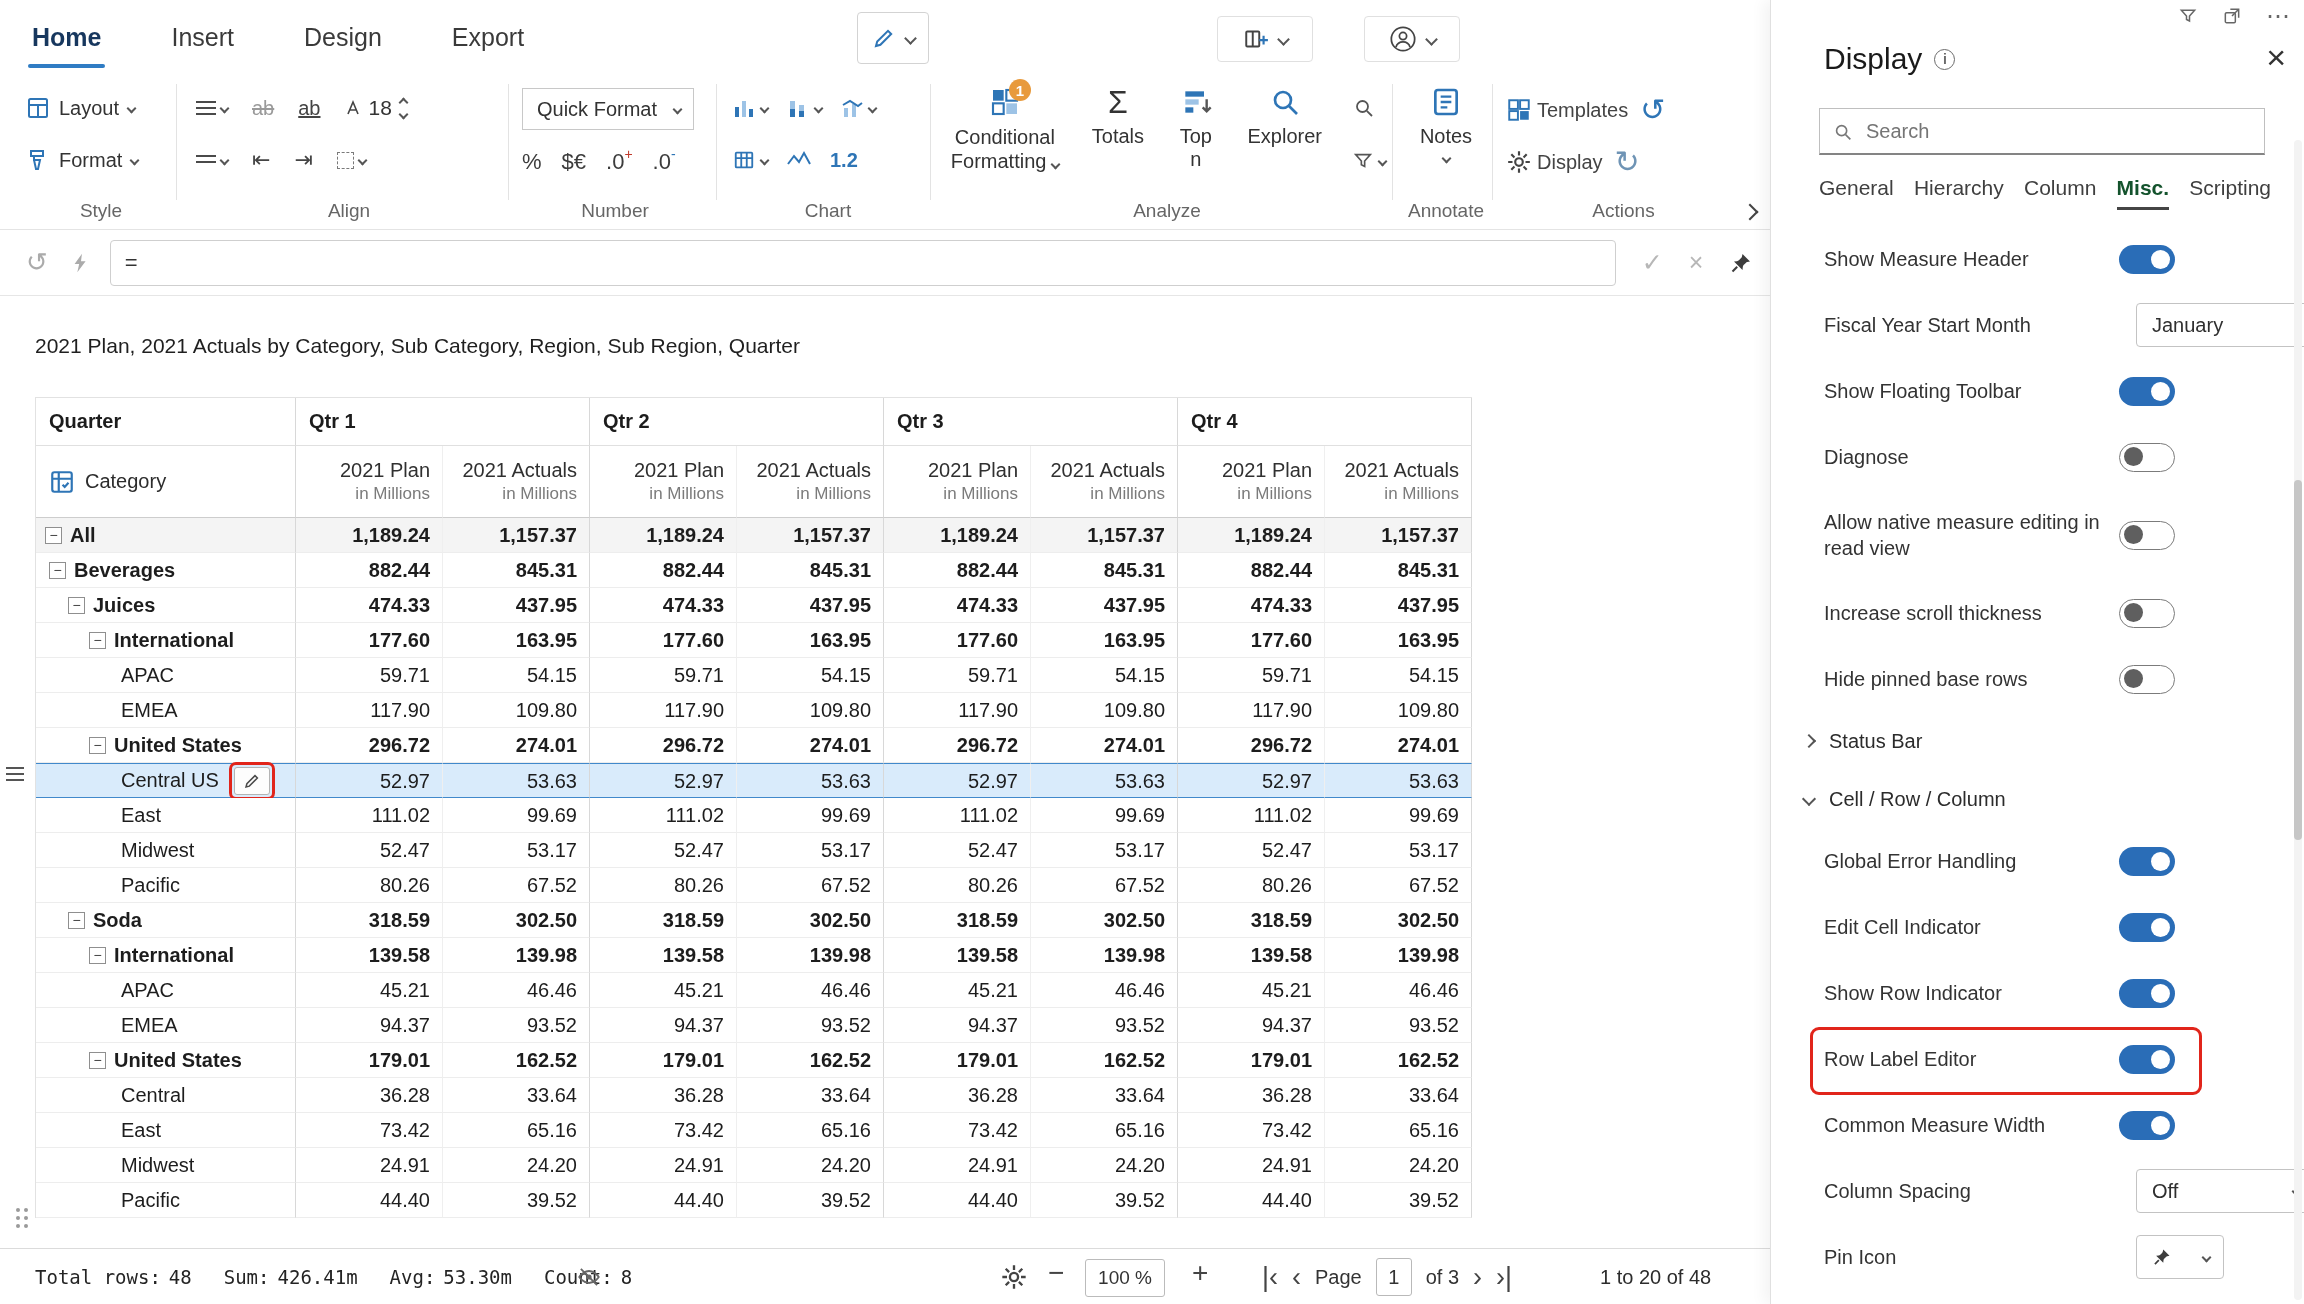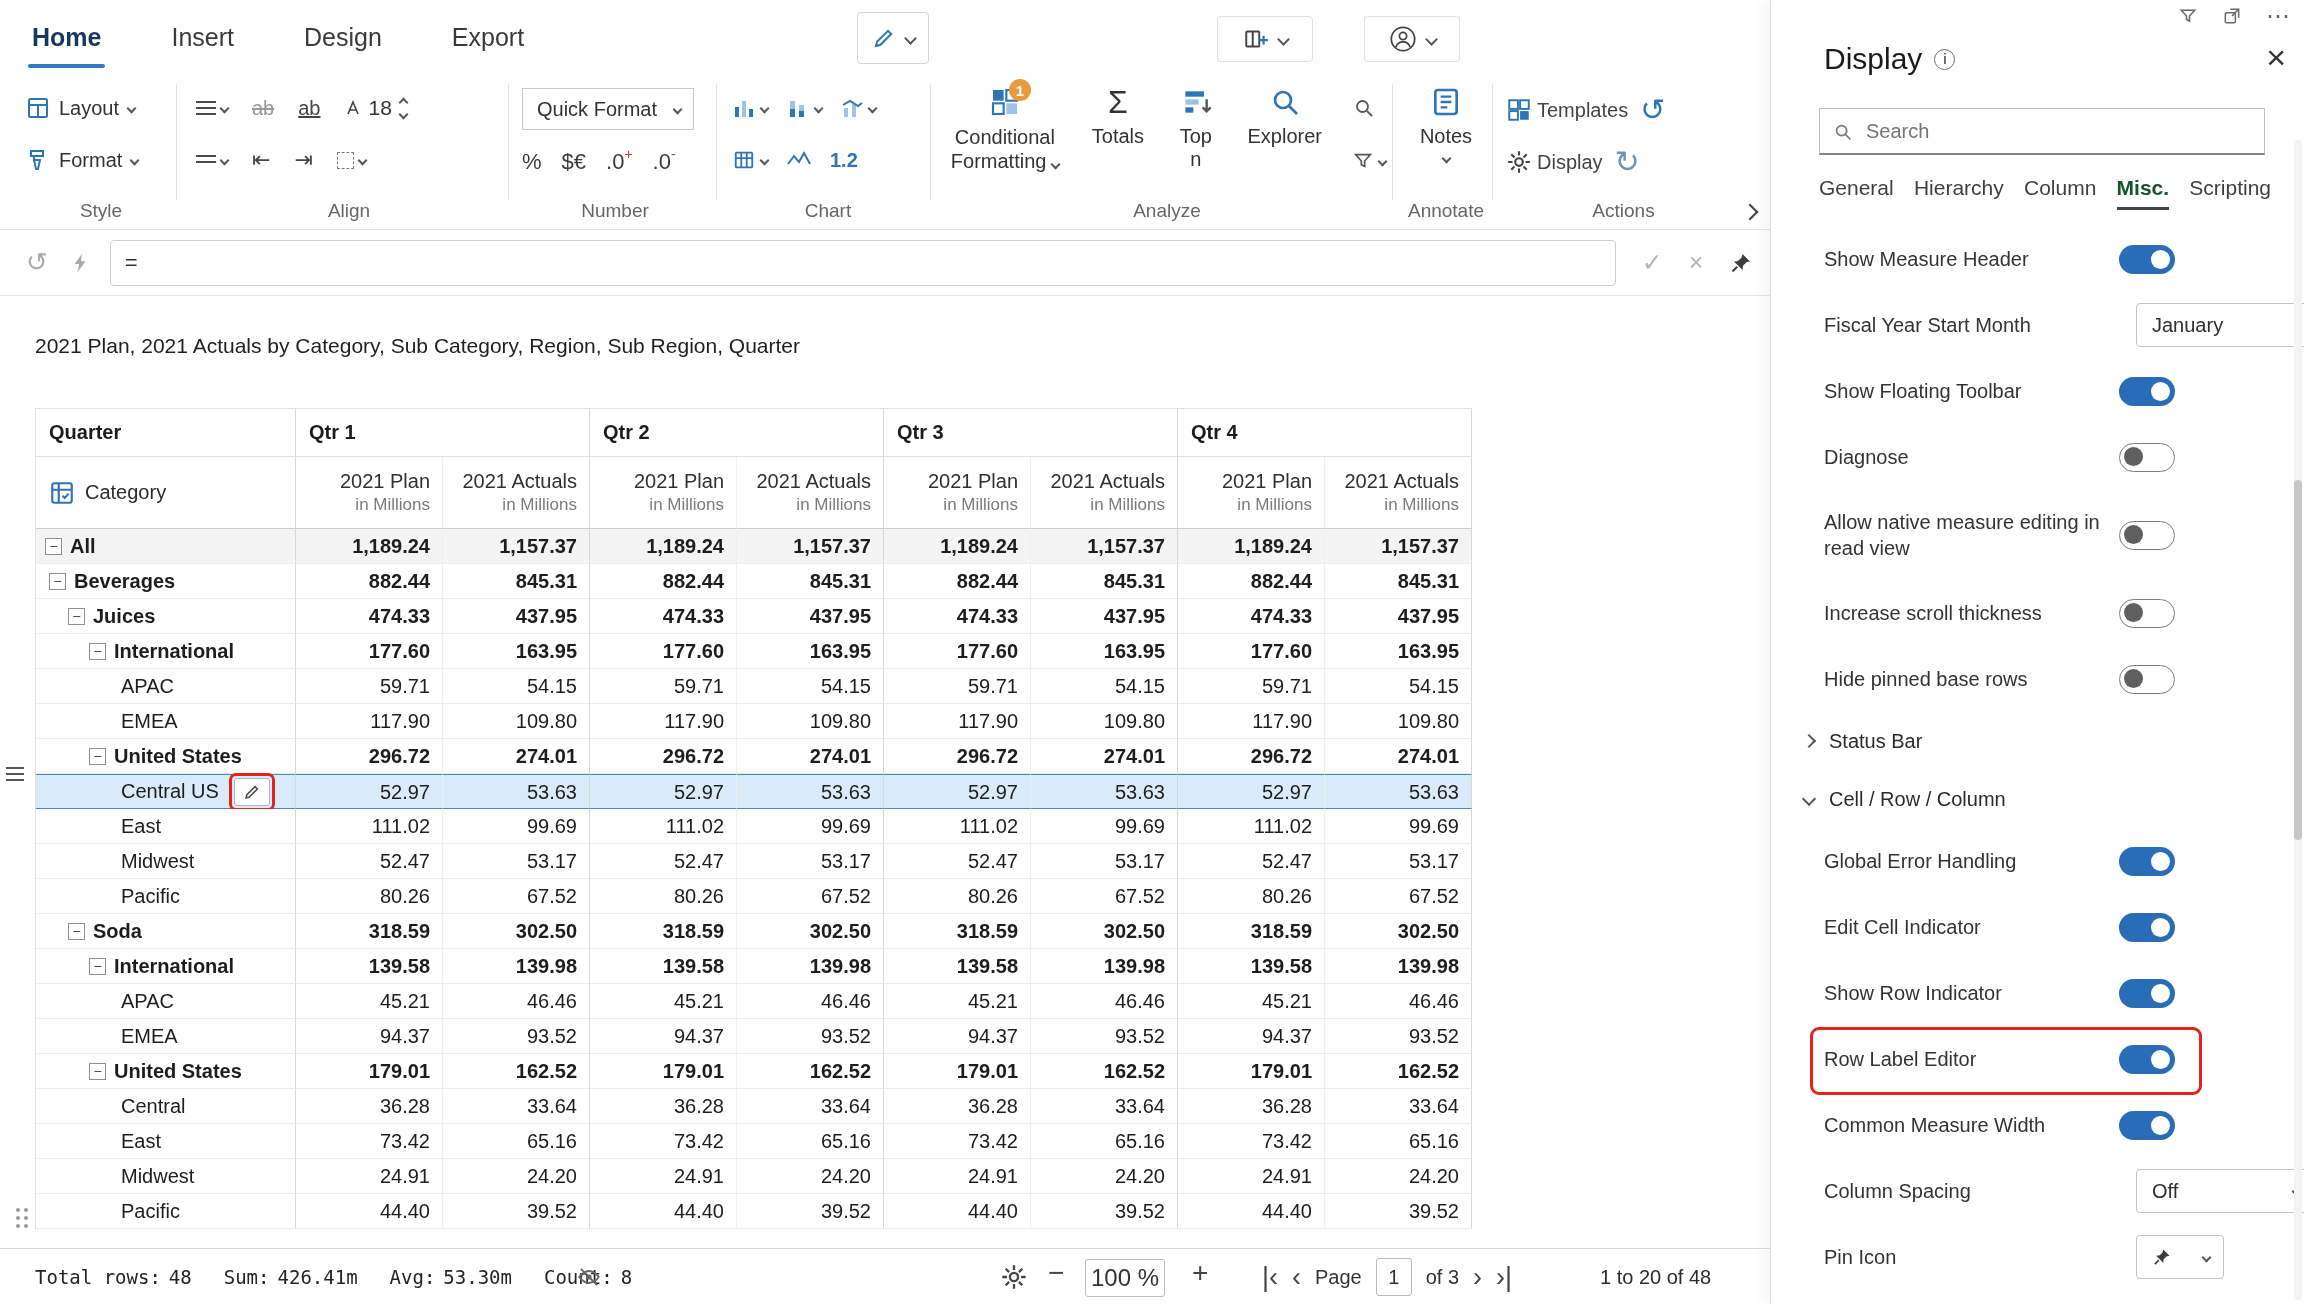--- a/index.html
+++ b/index.html
@@ -43,21 +43,21 @@
   .rarr{font-size:30px;color:#6f94b5;line-height:30px}
   .ribexp{position:absolute;left:1744px;top:130px}
   .ribexp .chv{transform:rotate(-45deg);width:12px;height:12px;border-color:#444}
   
   .fband{position:absolute;left:0;top:230px;width:1770px;height:66px;border-bottom:1px solid #e6e6e6;display:flex;align-items:center}
   .finput{margin-left:18px;width:1506px;height:46px;border:1px solid #cfcfcf;border-radius:4px;display:flex;align-items:center;padding:0 14px;font-size:22px;color:#333;background:#fff}
   .fgray{color:#ababab;font-size:26px;margin-left:26px}
   .fmark{color:#b7b7b7;font-size:25px;margin-left:26px}
   
   .vtitle{position:absolute;left:35px;top:334px;font-size:21px;color:#1f1f1f}
-  .pivot{position:absolute;left:35px;top:408px;display:grid;grid-template-columns:260px repeat(8,147px);grid-template-rows:48px 72px;grid-auto-rows:35px;border-top:1px solid #e2e2e2;border-left:1px solid #e2e2e2;background:#fff}
+  .pivot{position:absolute;left:35px;top:397px;display:grid;grid-template-columns:260px repeat(8,147px);grid-template-rows:48px 72px;grid-auto-rows:35px;border-top:1px solid #e2e2e2;border-left:1px solid #e2e2e2;background:#fff}
   .cell{background:#fff;border-right:1px solid #efefef;border-bottom:1px solid #ededed;overflow:visible}
   .gb{border-right:1px solid #d8d8d8}
   .hq{font-size:20px;font-weight:bold;line-height:47px;padding-left:13px;color:#1c1c1c;border-bottom:1px solid #e0e0e0}
   .hc{border-bottom:1px solid #cdcdcd}
   .catcell{display:flex;align-items:center;gap:10px;padding-left:13px}
   .catlbl{font-size:20px;color:#2c2c2c}
   .mhead{display:flex;flex-direction:column;align-items:flex-end;justify-content:center;padding-right:12px}
   .mname{font-size:20px;color:#303030}
   .munit{font-size:17px;color:#7b7b7b;margin-top:2px}
   .v{font-size:20px;text-align:right;padding-right:12px;line-height:34px;color:#1d1d1d}
@@ -69,21 +69,21 @@
   .selrow{background:#d9ebfb !important;border-top:1px solid #4189cb;border-bottom:1px solid #4189cb}
   .redbox{display:flex;border:3px solid #e1251b;border-radius:7px;padding:2px;margin:-4px 0 -4px 10px;background:transparent}
   .editbox{width:36px;height:28px;border:1px solid #b4b4b4;border-radius:3px;display:flex;align-items:center;justify-content:center;background:#fdfdfd}
   .rowind{position:absolute;left:4px;top:765px}
   .gridhandle{position:absolute;left:12px;top:1205px}
   
   .sband{position:absolute;left:0;top:1248px;width:1770px;height:56px;border-top:1px solid #dbdbdb;background:#fff}
   .stats{position:absolute;left:35px;top:0;height:56px;display:flex;align-items:center;gap:32px;font-family:"DejaVu Sans Mono",monospace;font-size:19px;color:#242424}
   .stat{display:flex;gap:8px}
   .sb-ic{position:absolute;top:14px}
-  .zoombox{position:absolute;left:1085px;top:10px;width:80px;height:38px;border:1px solid #bbb;border-radius:3px;font-size:24px;color:#333;display:flex;align-items:center;justify-content:center}
+  .zoombox{position:absolute;left:1085px;top:10px;width:80px;height:38px;border:1px solid #bbb;border-radius:3px;font-size:19px;color:#333;display:flex;align-items:center;justify-content:center}
   .zbtn{position:absolute;font-size:28px;color:#444;top:8px}
   .pag{position:absolute;left:1262px;top:0;height:56px;display:flex;align-items:center;gap:14px;font-size:20px;color:#333}
   .pagbox{width:36px;height:38px;border:1px solid #b9b9b9;border-radius:3px;display:flex;align-items:center;justify-content:center}
   .parr{font-size:27px;color:#444;line-height:27px}
   .range{position:absolute;left:1600px;top:0;height:56px;display:flex;align-items:center;font-size:20px;color:#2c2c2c}
   
   .panel{position:absolute;left:1770px;top:0;width:534px;height:1304px;background:#fff;border-left:1px solid #e0e0e0;box-shadow:-6px 0 14px rgba(0,0,0,.05)}
   .ptitle{position:absolute;left:53px;top:42px;font-size:30px;color:#1a1a1a;display:flex;align-items:center;gap:12px}
   .info{width:21px;height:21px;border:1.6px solid #6b6b6b;border-radius:50%;font-size:14px;color:#6b6b6b;display:flex;align-items:center;justify-content:center;font-weight:bold}
   .pclose{position:absolute;right:18px;top:40px;font-size:34px;color:#333;line-height:34px}

